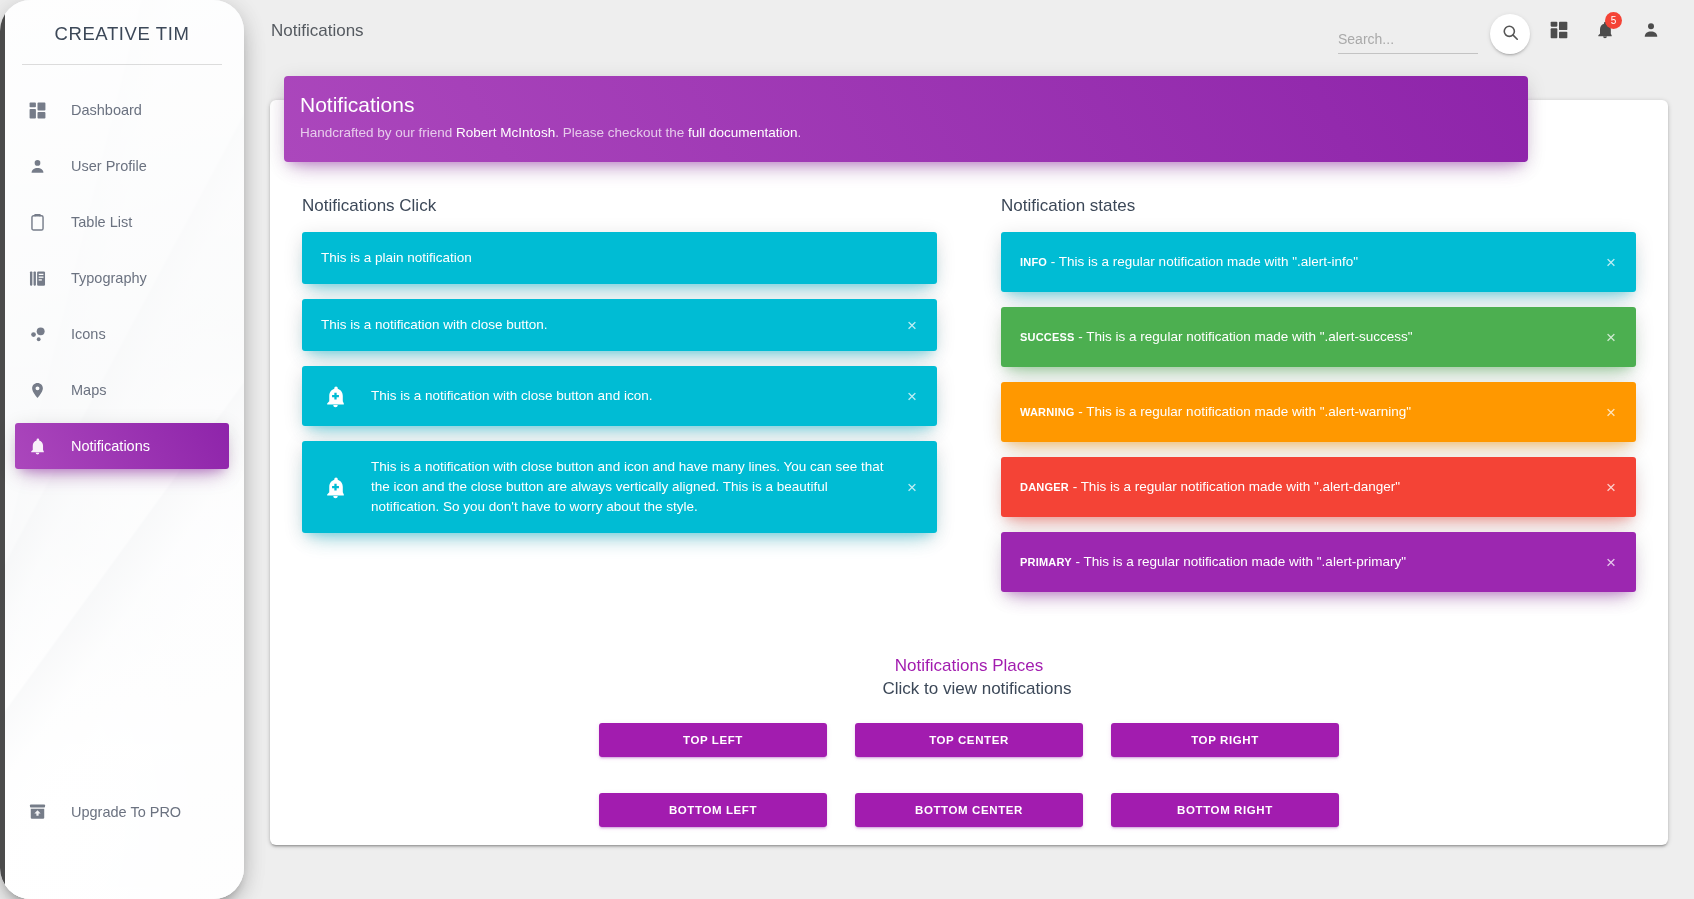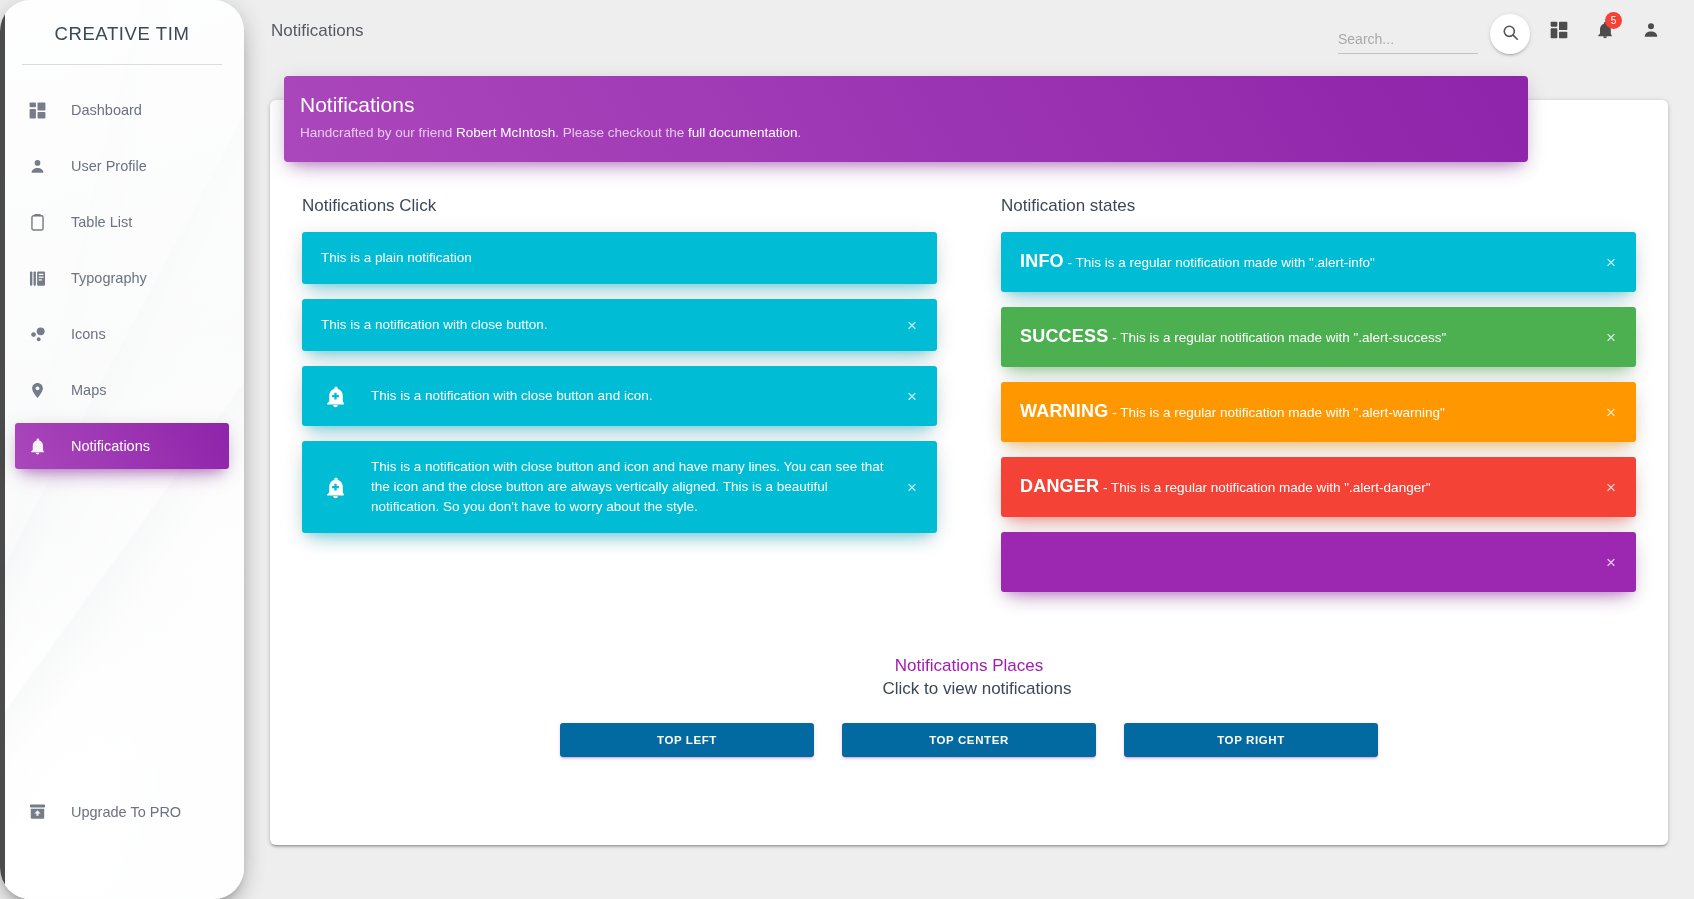--- a/index.html
+++ b/index.html
@@ -132,36 +132,36 @@
   .alert.info    { background:#00bcd4; box-shadow:0 12px 20px -10px rgba(0,188,212,.45), 0 4px 20px 0 rgba(0,0,0,.12), 0 7px 8px -5px rgba(0,188,212,.22); }
   .alert.success { background:#4caf50; box-shadow:0 12px 20px -10px rgba(76,175,80,.45), 0 4px 20px 0 rgba(0,0,0,.12), 0 7px 8px -5px rgba(76,175,80,.22); }
   .alert.warning { background:#ff9800; box-shadow:0 12px 20px -10px rgba(255,152,0,.45), 0 4px 20px 0 rgba(0,0,0,.12), 0 7px 8px -5px rgba(255,152,0,.22); }
   .alert.danger  { background:#f44336; box-shadow:0 12px 20px -10px rgba(244,67,54,.45), 0 4px 20px 0 rgba(0,0,0,.12), 0 7px 8px -5px rgba(244,67,54,.22); }
   .alert.primary { background:#9c27b0; box-shadow:0 12px 20px -10px rgba(156,39,176,.45), 0 4px 20px 0 rgba(0,0,0,.12), 0 7px 8px -5px rgba(156,39,176,.22); }
 
   .alert.tall   { min-height:60px; }
   .alert.tallest{ min-height:78px; align-items:center; }
   .alert .a-icon { flex:0 0 auto; width:28px; margin-right:22px; display:flex; align-items:center; justify-content:center; }
   .alert .a-text { flex:1 1 auto; }
-  .alert .a-text b { font-weight:700; font-size:18px; letter-spacing:.2px; }
+  .alert .a-text b { font-weight:700; font-size:11px; letter-spacing:.2px; }
   .alert .a-close {
     position:absolute; right:16px; top:50%; transform:translateY(-50%);
     background:transparent; border:0; cursor:pointer;
     color:rgba(255,255,255,.75); font-size:17px; line-height:1; padding:2px 4px;
     font-family:"Liberation Sans",sans-serif;
   }
   .alert.plain { padding-right:19px; }
 
   
   .places { position:absolute; left:0; top:556px; width:1398px; text-align:center; }
   .places .p1 { font-size:17px; color:#a21caf; }
   .places .p2 { font-size:17px; color:#3c4858; margin-top:3px;padding-left:16px; }
   .btn {
-    width:254px; height:34px; border:0; border-radius:3px; cursor:pointer;
-    background:#0369a1; color:#fff;
+    width:228px; height:34px; border:0; border-radius:3px; cursor:pointer;
+    background:#a21caf; color:#fff;
     font-family:"Liberation Sans",sans-serif;
     font-size:11.5px; font-weight:700; letter-spacing:.6px;
     box-shadow: 0 2px 2px 0 rgba(156,39,176,.14), 0 3px 1px -2px rgba(156,39,176,.20), 0 1px 5px 0 rgba(156,39,176,.12);
   }
   .btn-row { display:flex; justify-content:center; gap:28px; }
   .btn-row + .btn-row { margin-top:36px; }
 </style>
 </head>
 <body>
 
@@ -370,31 +370,37 @@
           <span class="a-text"><b>WARNING</b><span> - This is a regular notification made with ".alert-warning"</span></span>
           <button class="a-close">×</button>
         </div>
 
         <div class="alert danger tall">
           <span class="a-text"><b>DANGER</b><span> - This is a regular notification made with ".alert-danger"</span></span>
           <button class="a-close">×</button>
         </div>
 
         <div class="alert primary tall">
+          <span class="a-text"><b>PRIMARY</b><span> - This is a regular notification made with ".alert-primary"</span></span>
           <button class="a-close">×</button>
         </div>
       </div>
     </div>
 
     <div class="places">
       <div class="p1">Notifications Places</div>
       <div class="p2">Click to view notifications</div>
       <div style="margin-top:24px;">
         <div class="btn-row">
           <button class="btn">TOP LEFT</button>
           <button class="btn">TOP CENTER</button>
           <button class="btn">TOP RIGHT</button>
         </div>
+        <div class="btn-row">
+          <button class="btn">BOTTOM LEFT</button>
+          <button class="btn">BOTTOM CENTER</button>
+          <button class="btn">BOTTOM RIGHT</button>
+        </div>
       </div>
     </div>
 
   </div>
 </div>
 
 </body></html>

